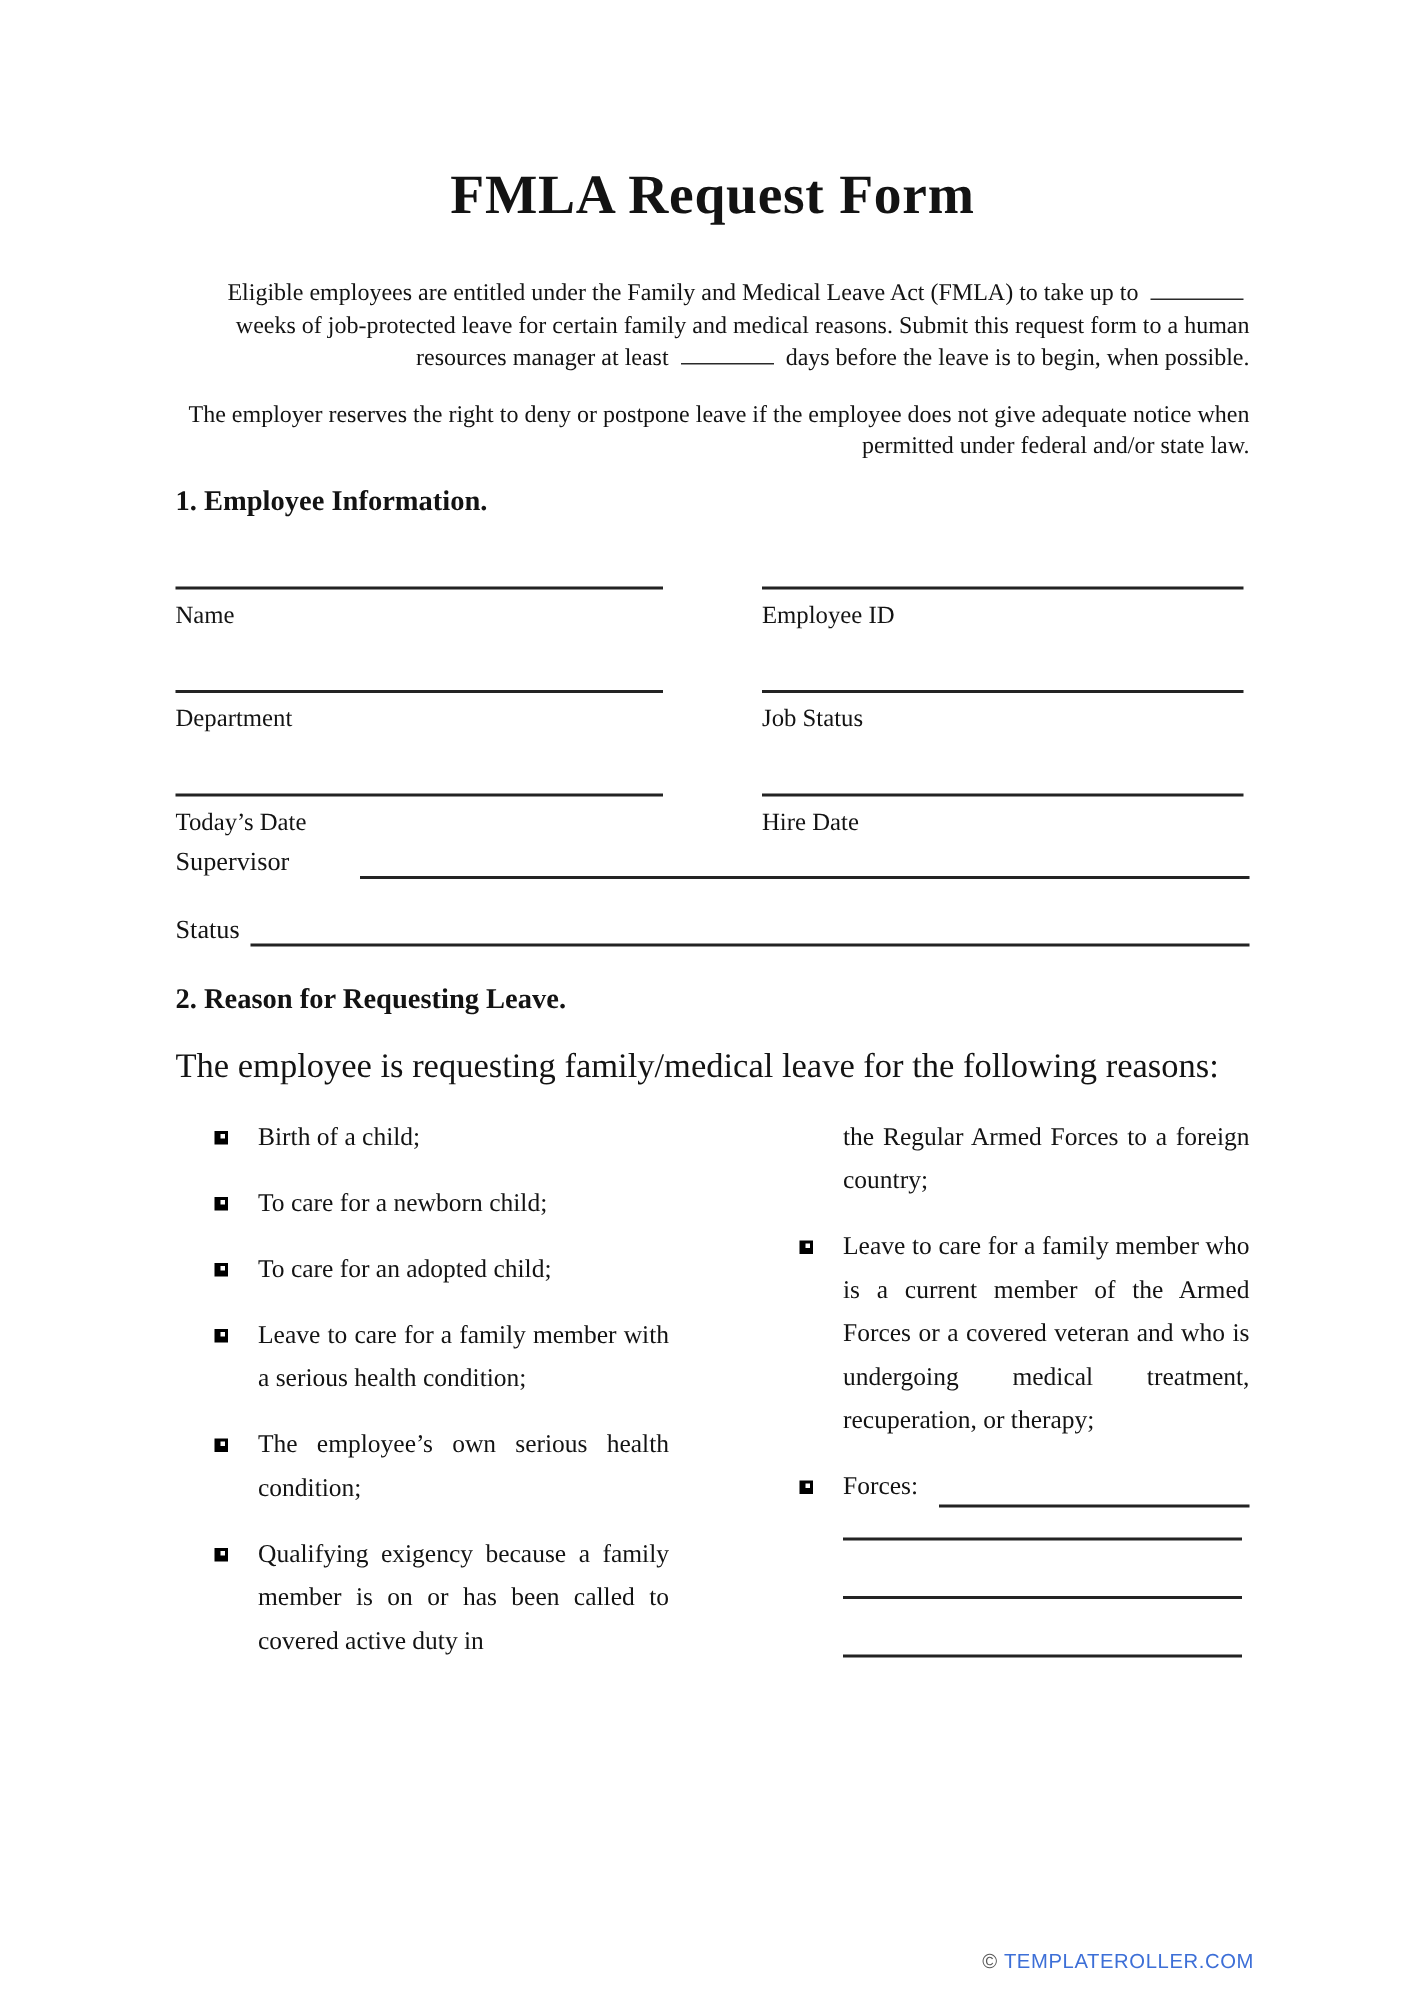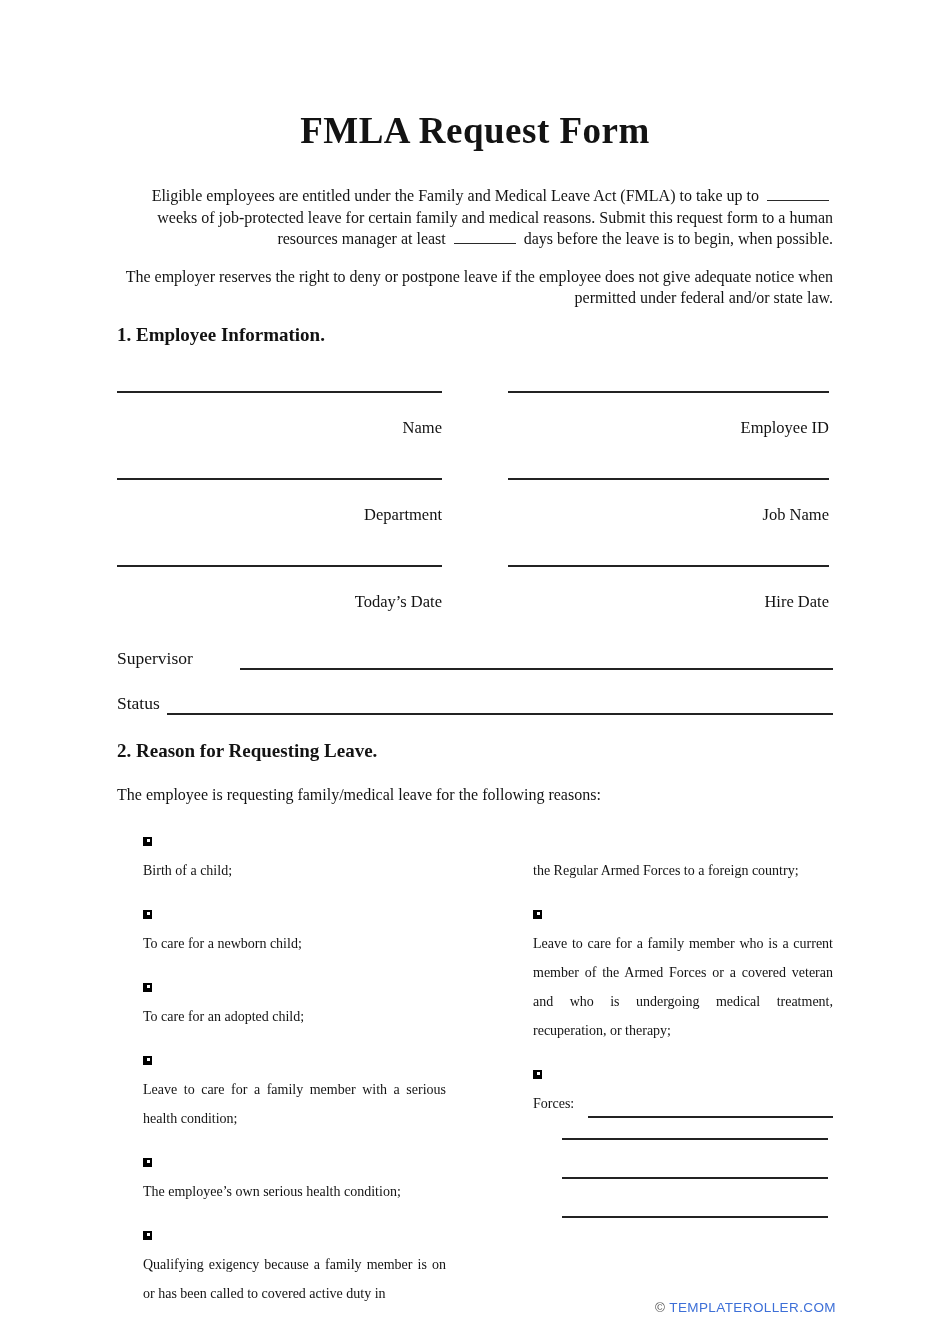--- a/index.html
+++ b/index.html
@@ -45,58 +45,57 @@
   .fields-grid {
     margin-top:44px;
     display:grid;
     grid-template-columns:325px 321px;
     column-gap:66px;
     row-gap:39px;
   }
   .field-cell { }
   .field-line { height:0; border-bottom:2px solid #232323; }
   .field-label {
-    padding-top:24px;
-    text-align:right;
+    padding-top:6px;
+    text-align:left;
     font-size:16.5px;
     line-height:22px;
   }
 
   .fill-row {
     display:flex;
     align-items:flex-end;
     font-size:17.5px;
     line-height:23px;
   }
-  .fill-row-supervisor { margin-top:34px;gap:40px; }
+  .fill-row-supervisor { margin-top:4px;gap:40px; }
   .fill-row-status     { margin-top:22px; }
   .fill-line {
     flex:1;
     border-bottom:2px solid #232323;
     margin-left:7px;
     height:21px;
   }
 
   .sec2-heading { margin-top:24px; }
   .reasons-intro {
     margin-top:20px;
-    font-size:16px;
+    font-size:23px;
     line-height:24px;
   }
 
   .columns { margin-top:20px; display:flex; }
   .col-left  { margin-left:26px; width:303px; }
   .col-right { margin-left:auto; width:300px; }
 
   .check-item {
     display:flex;
     margin-bottom:15px;
-    font-size:14px;
+    font-size:17px;
     line-height:29px;
-    flex-direction:column;
   }
   .check-item:last-child { margin-bottom:0;justify-content:space-between; }
   .cbx-cell { flex:0 0 29px; width:29px; }
   .cbx {
     display:inline-block;
     width:9px; height:9px;
     background:#ffffff;
     border-style:solid;
     border-color:#000000;
     border-width:2px 2px 4px 4px; 
@@ -153,21 +152,21 @@
       <div class="field-cell">
         <div class="field-line"></div>
         <div class="field-label">Employee ID</div>
       </div>
       <div class="field-cell">
         <div class="field-line"></div>
         <div class="field-label">Department</div>
       </div>
       <div class="field-cell">
         <div class="field-line"></div>
-        <div class="field-label">Job Name</div>
+        <div class="field-label">Job Status</div>
       </div>
       <div class="field-cell">
         <div class="field-line"></div>
         <div class="field-label">Today’s Date</div>
       </div>
       <div class="field-cell">
         <div class="field-line"></div>
         <div class="field-label">Hire Date</div>
       </div>
     </div>

